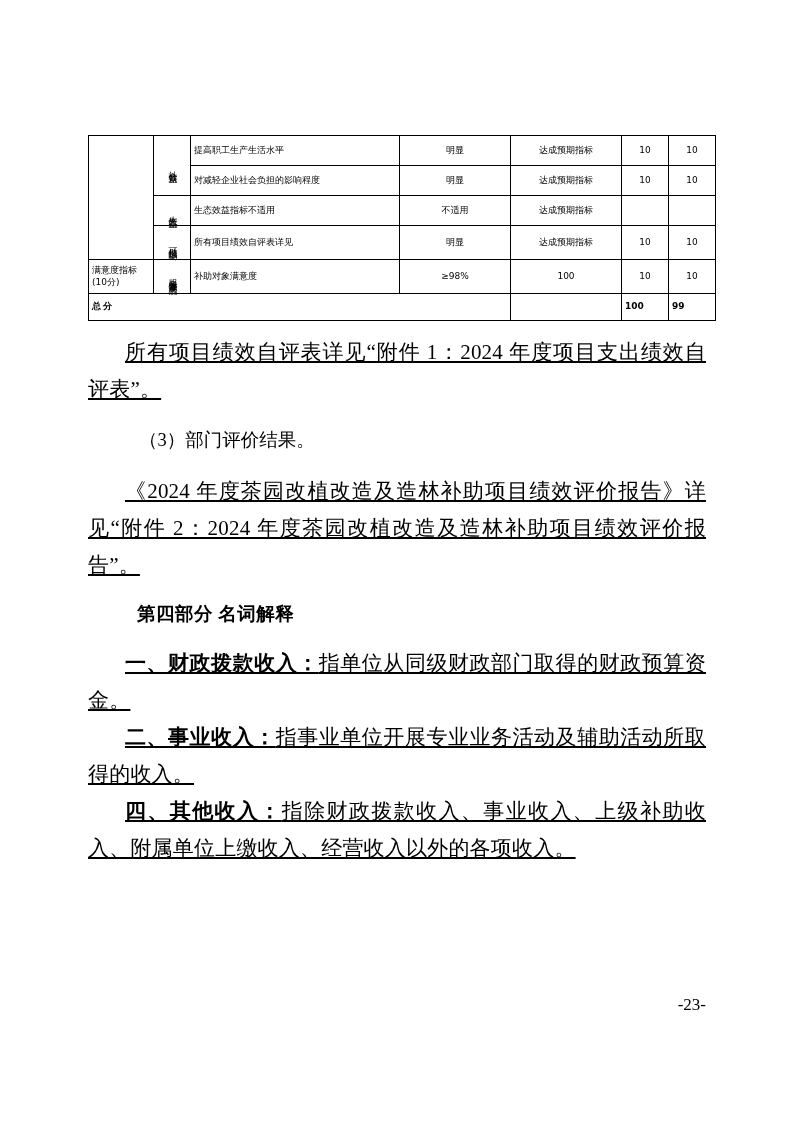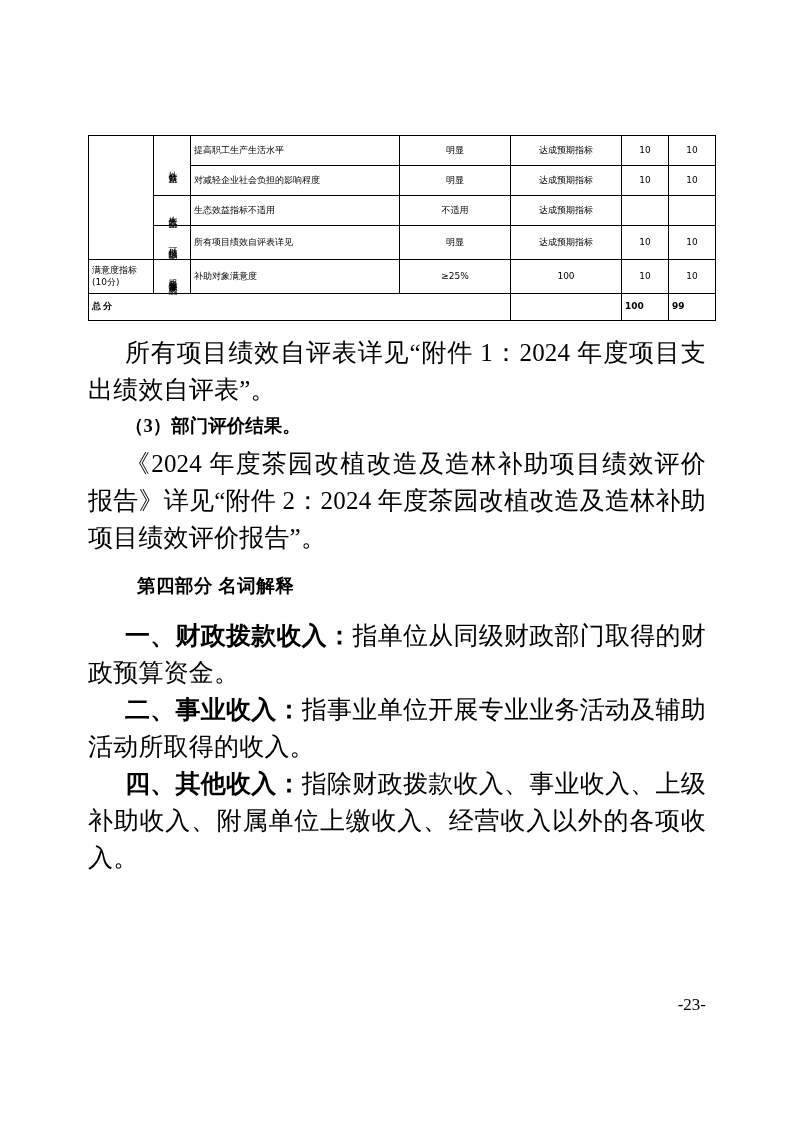--- a/index.html
+++ b/index.html
@@ -64,36 +64,37 @@
   .total-row td {
     font-weight: bold;
     height: 22px;
   }
   .total-label {
     letter-spacing: 2px;
   }
 
   
   .para {
-    font-size: 25px;
+    font-size: 21px;
     line-height: 37px;
     text-align: justify;
     text-justify: inter-ideograph;
     margin: 0;
     letter-spacing: 0.2px;
+    text-decoration: underline;
   }
   .indent { text-indent: 37px; }
   .gap-top-1 { margin-top: 13px; }
   .bold { font-weight: bold; }
   .heading {
     font-size: 18.5px;
     line-height: 37px;
-    font-weight: bold;
+    font-weight: normal;
     text-indent: 37px;
-    margin: 0;
+    margin: 14px;
   }
   .sec-head {
     font-size: 18.5px;
     line-height: 37px;
     font-weight: bold;
     text-indent: 37px;
     margin: 12px;
     letter-spacing: 0.5px;
   }
   .pagenum {
@@ -149,21 +150,21 @@
           <td class="c-act">达成预期指标</td>
           <td class="c-sc1">10</td>
           <td class="c-sc2">10</td>
         </tr>
         <tr class="rowh2">
           <td class="c-idx">满意度指标(10分)</td>
           <td class="c-dim">
             <span class="vert">服务对象满意度</span>
           </td>
           <td class="c-name">补助对象满意度</td>
-          <td class="c-std">≥25%</td>
+          <td class="c-std">≥98%</td>
           <td class="c-act">100</td>
           <td class="c-sc1">10</td>
           <td class="c-sc2">10</td>
         </tr>
         <tr class="total-row">
           <td class="total-label" colspan="4">总分</td>
           <td></td>
           <td>100</td>
           <td>99</td>
         </tr>

